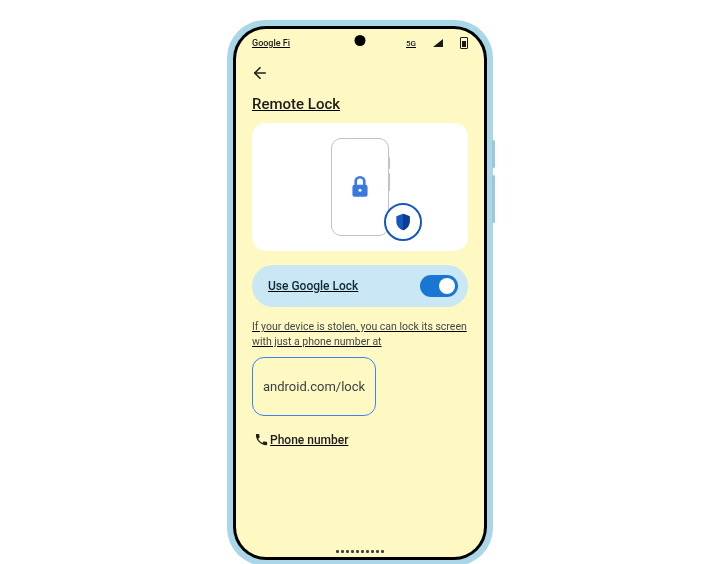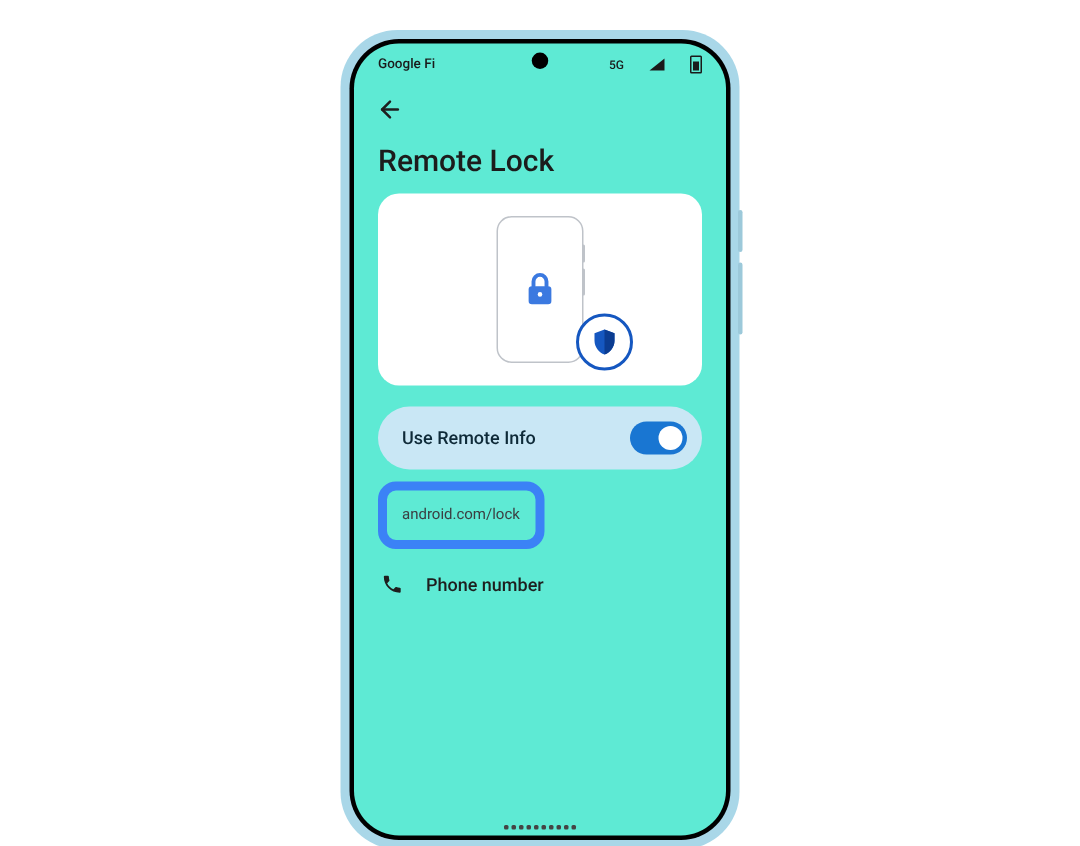--- a/index.html
+++ b/index.html
@@ -34,23 +34,24 @@
     height: 100%;
     border-radius: 33px;
     background: #000;
     padding: 3px;
     box-sizing: border-box;
   }
   .screen {
     width: 100%;
     height: 100%;
     border-radius: 30px;
-    background: #5eead4;
+    background: #fef9c3;
     overflow: hidden;
     position: relative;
+    text-decoration: underline;
   }
   .side-btn {
     position: absolute;
     background: #9cc9da;
     border-radius: 2px;
   }
   .side-btn.right1 { right: -2px; top: 120px; width: 3px; height: 28px; }
   .side-btn.right2 { right: -2px; top: 155px; width: 3px; height: 48px; }
 
   .status-bar {
@@ -104,21 +105,21 @@
   .back-btn {
     width: 24px; height: 24px;
     display:flex; align-items:center; justify-content:center;
     color:#1e1e1e;
   }
 
   .content {
     padding: 6px 16px 0 16px;
   }
   .page-title {
-    font-size: 20px;
+    font-size: 15px;
     font-weight: 500;
     color: #1c1c1c;
     margin: 4px 0 10px 0;
   }
 
   .hero-card {
     background: #ffffff;
     border-radius: 14px;
     height: 128px;
     display:flex;
@@ -194,40 +195,39 @@
 
   .desc {
     margin-top: 12px;
     font-size: 10.5px;
     line-height: 1.45;
     color: #44474a;
   }
   .chip {
     display:inline-block;
     margin-top: 8px;
-    font-size: 10px;
+    font-size: 13px;
     color: #3b3f42;
-    border: 6px solid #3b82f6;
+    border: 1px solid #3b82f6;
     border-radius: 12px;
-    padding: 11px 10px;
+    padding: 21px 10px;
   }
   .subhead {
     margin-top: 14px;
     font-size: 10.5px;
     font-weight: 600;
     color: #0b57d0;
   }
 
   .list {
     margin-top: 10px;
   }
   .row {
     display:flex;
     align-items:center;
-    gap: 14px;
     padding: 6px 0;
   }
   .row-icon {
     width: 18px;
     display:flex; justify-content:center;
     color:#1e1e1e;
   }
   .row-main { flex:1; min-width:0; }
   .row-title {
     font-size: 12px;
@@ -300,26 +300,27 @@
             </div>
             <div class="hero-badge">
               <svg width="20" height="20" viewBox="0 0 24 24">
                 <path d="M12 2 L20 5 V11 C20 16 16.5 20.5 12 22 C7.5 20.5 4 16 4 11 V5 Z" fill="#1557c0"></path>
                 <path d="M12 2 V22 C16.5 20.5 20 16 20 11 V5 Z" fill="#0b3c91"></path>
               </svg>
             </div>
           </div>
 
           <div class="toggle-card">
-            <span class="toggle-label">Use Remote Info</span>
+            <span class="toggle-label">Use Google Lock</span>
             <div class="switch">
               <div class="switch-knob"></div>
             </div>
           </div>
 
+          <div class="desc">If your device is stolen, you can lock its screen with just a phone number at</div>
           <div class="chip">android.com/lock</div>
 
 
           <div class="list">
             <div class="row">
               <div class="row-icon">
                 <svg width="15" height="15" viewBox="0 0 24 24" fill="currentColor">
                     <path d="M6.6 10.8c1.4 2.8 3.8 5.2 6.6 6.6l2.2-2.2c.3-.3.7-.4 1-.2 1.1.4 2.3.6 3.6.6.6 0 1 .4 1 1V20c0 .6-.4 1-1 1C10.6 21 3 13.4 3 4c0-.6.4-1 1-1h3.4c.6 0 1 .4 1 1 0 1.3.2 2.5.6 3.6.1.3 0 .7-.2 1l-2.2 2.2z"></path>
                   </svg>
               </div>

